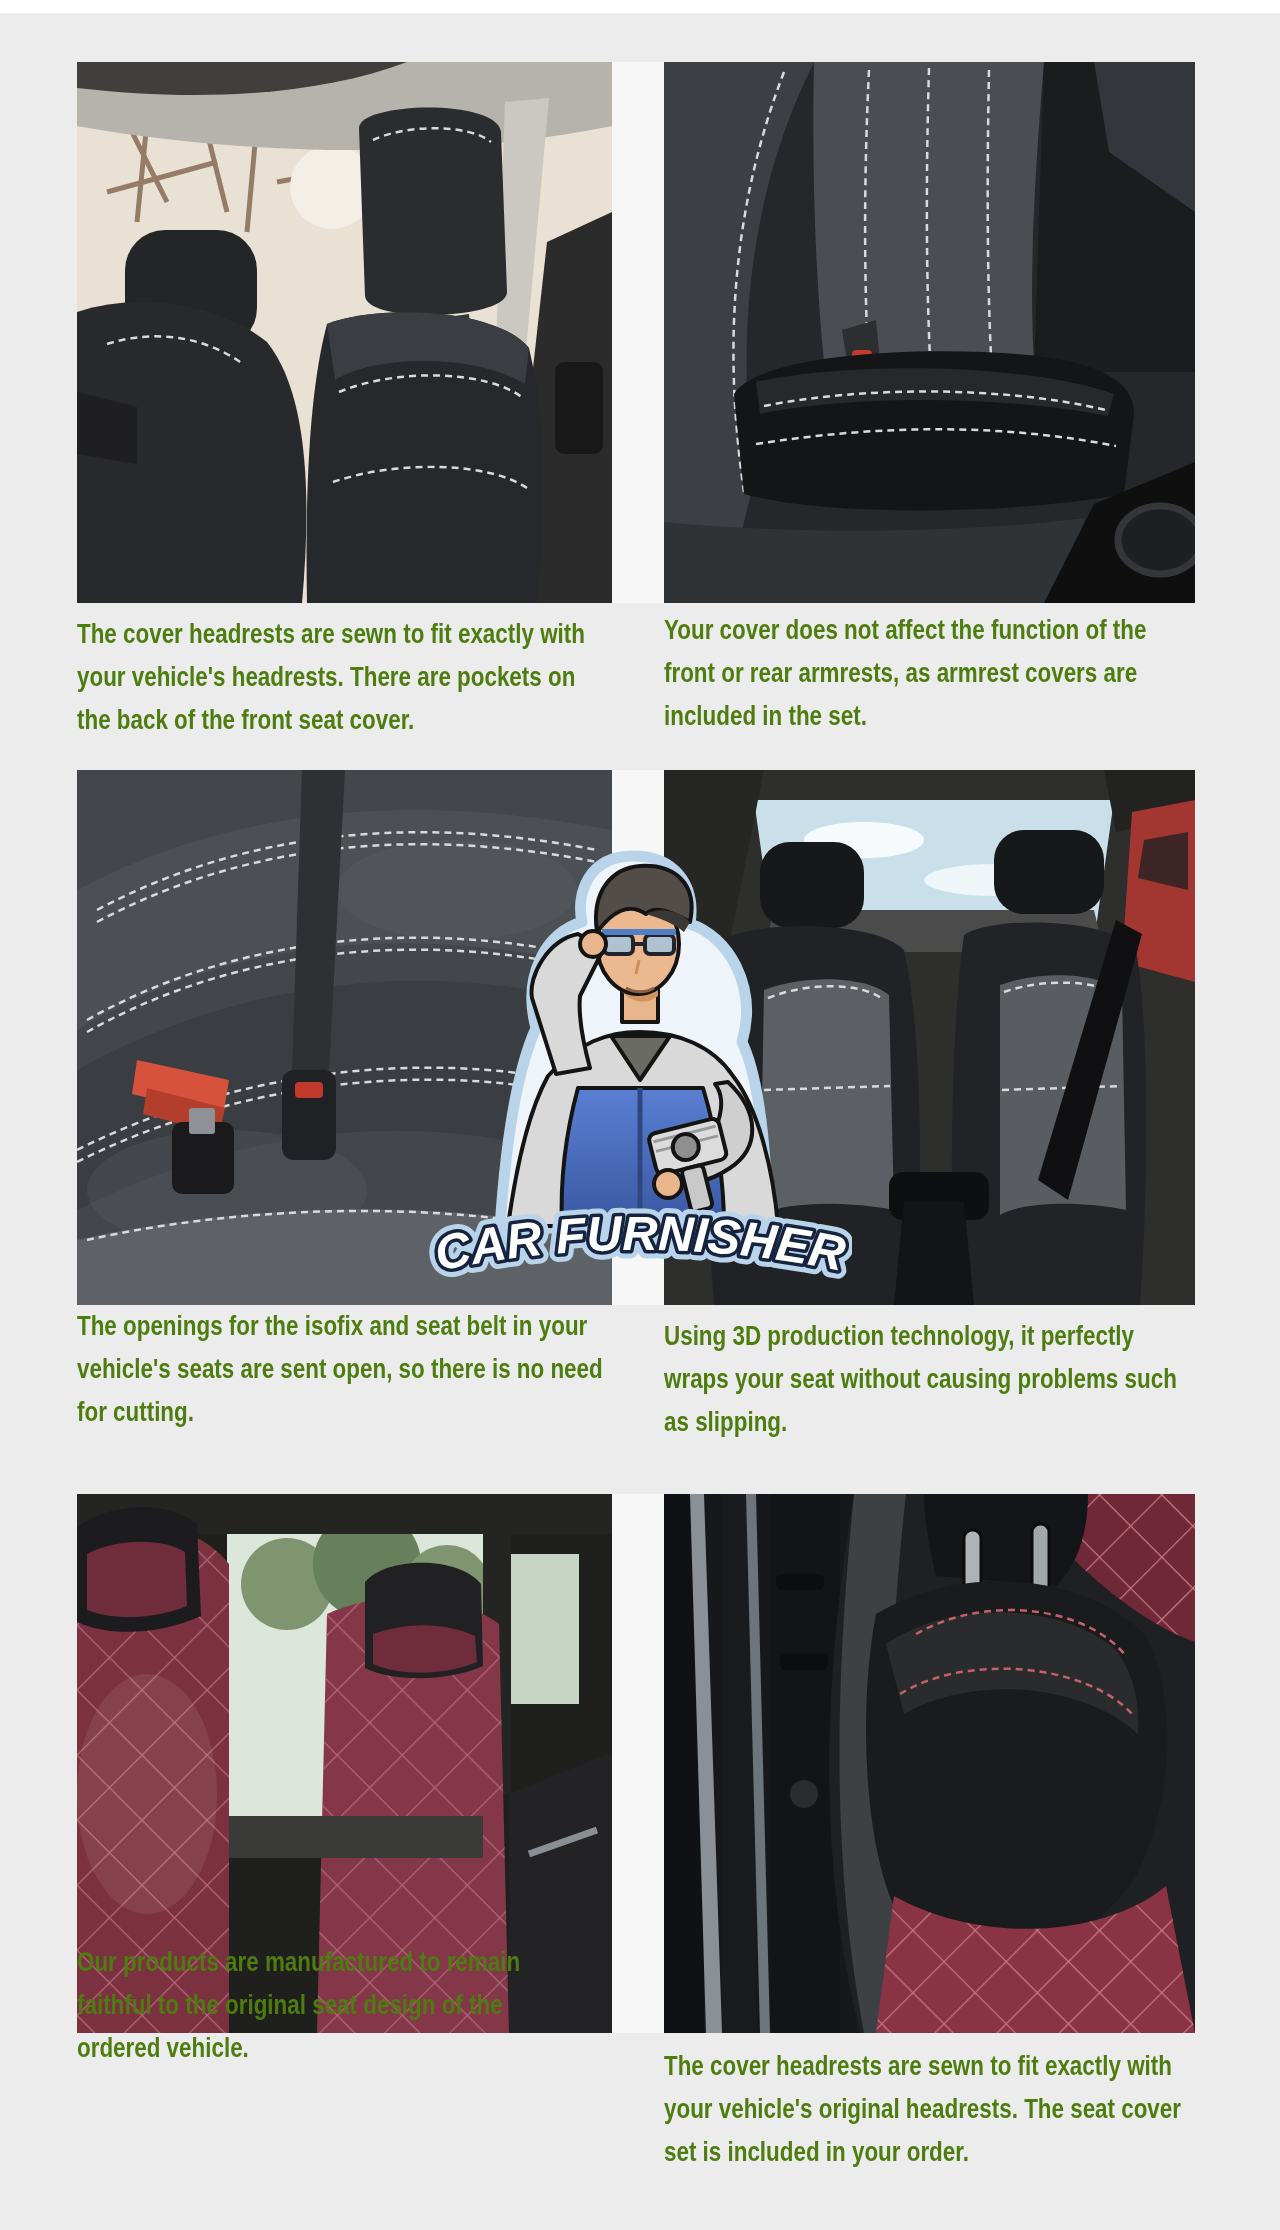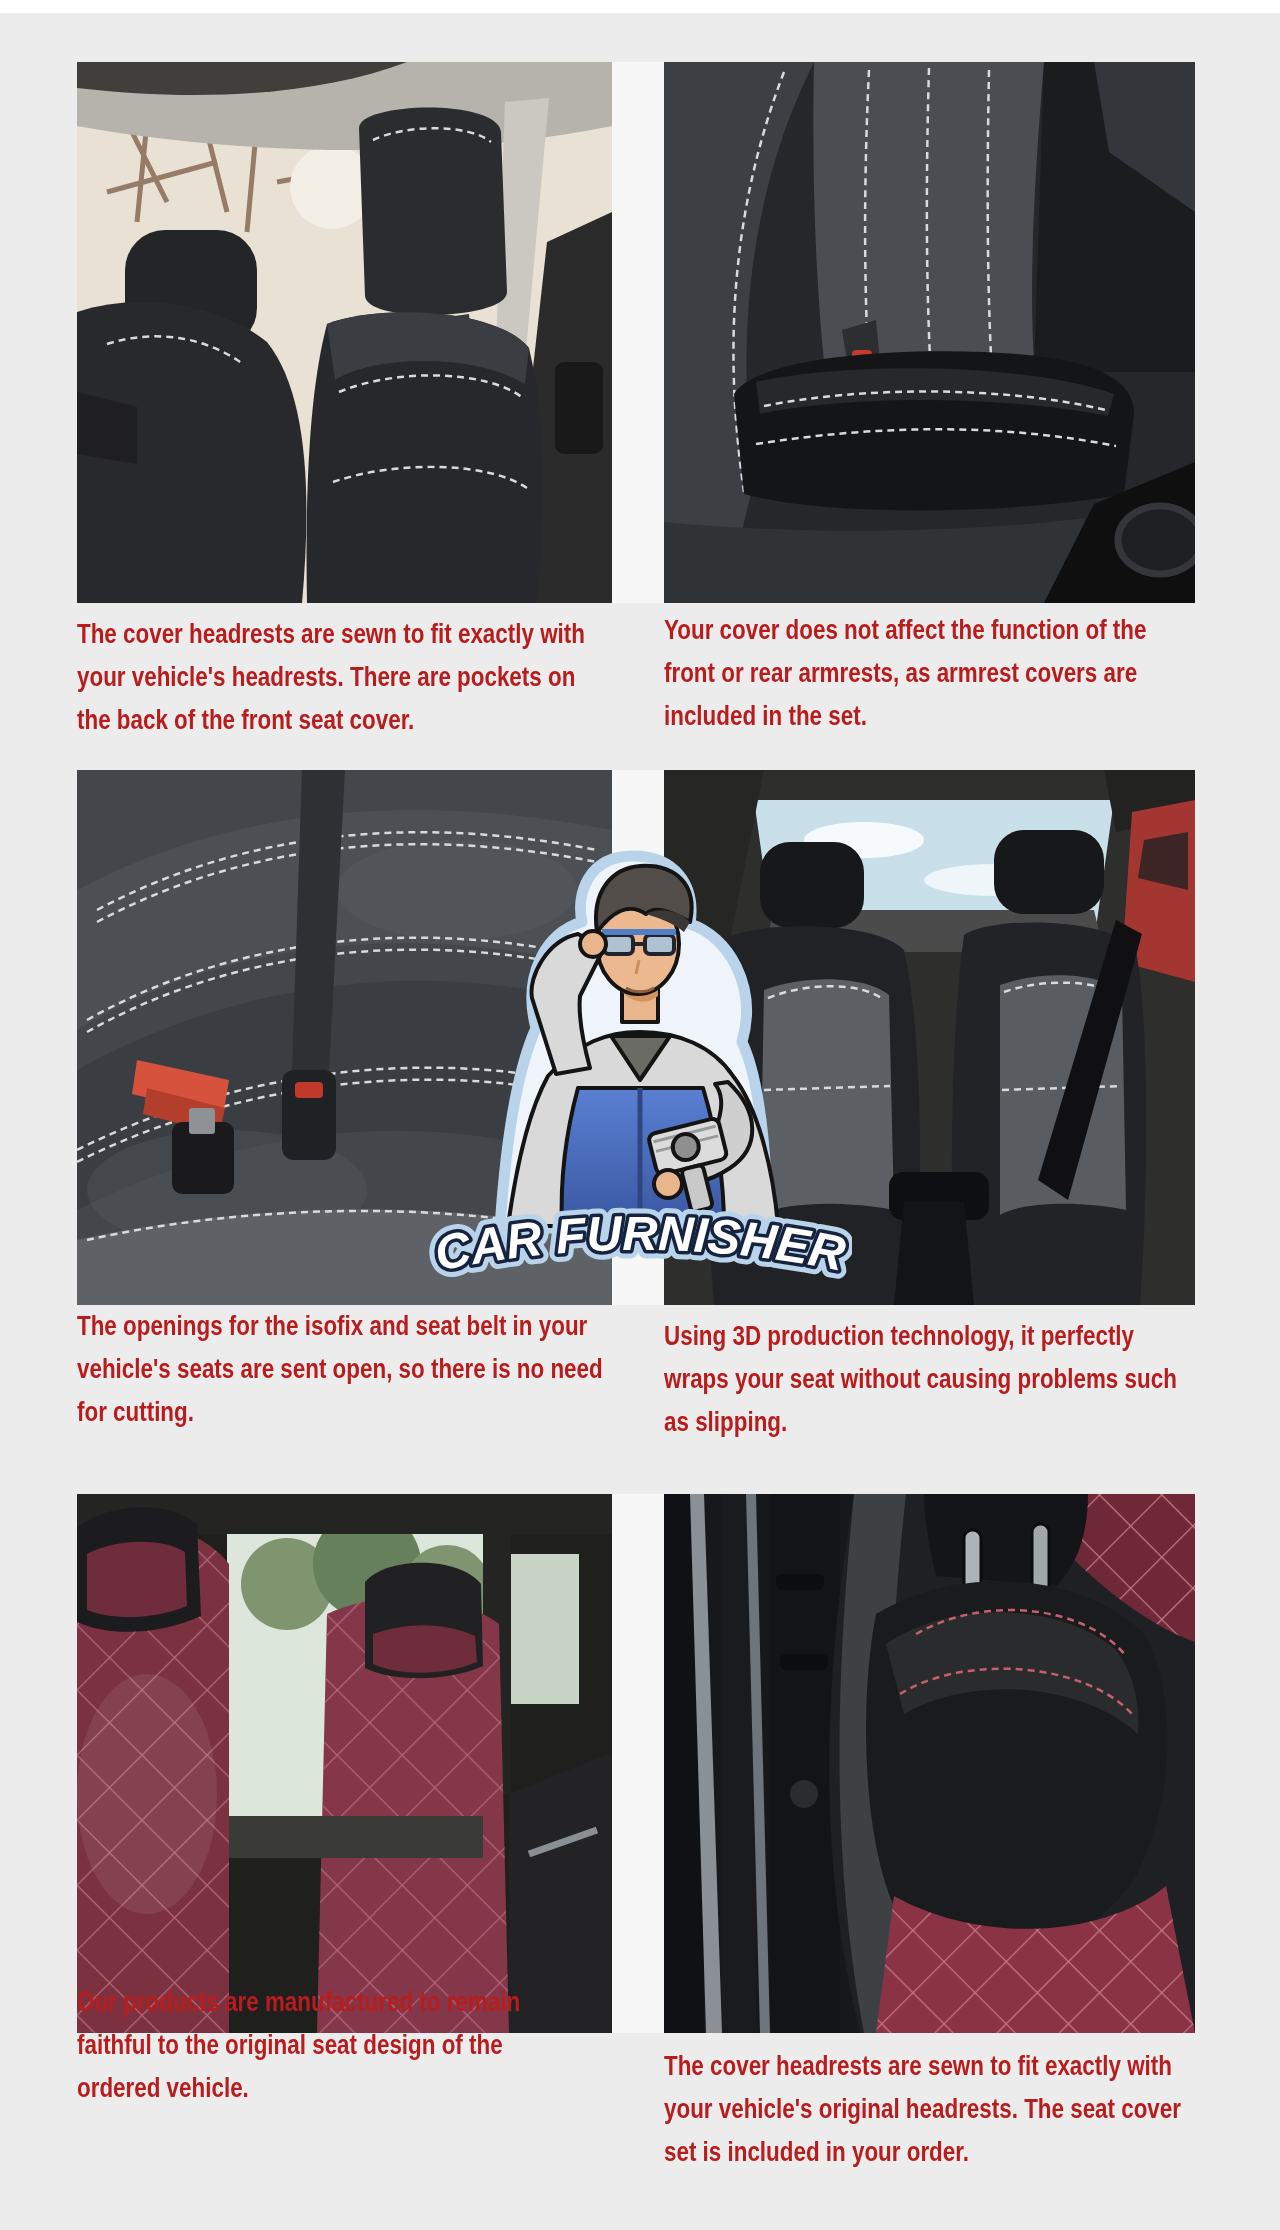--- a/index.html
+++ b/index.html
@@ -11,21 +11,21 @@
     overflow:hidden;
   }
   .top-strip{
     position:absolute;left:0;top:0;width:1280px;height:13px;background:#ffffff;
   }
   .row{position:absolute;left:77px;display:flex;}
   .photo{margin:0;padding:0;display:block;line-height:0;}
   .photo svg{display:block;}
   .gap-strip{width:52px;background:#f7f7f7;}
   .caption{
-    position:absolute;width:660px;color:#b91c1c;
+    position:absolute;width:660px;color:#4d7c0f;
     font-weight:bold;font-size:28px;line-height:43px;
   }
   .caption .txt{
     display:inline-block;white-space:pre-line;
     transform:scaleX(0.80);transform-origin:0 0;
     letter-spacing:0px;
   }
   .cap-left{left:77px;}
   .cap-right{left:664px;}
   #cap1{top:612px;}
@@ -238,21 +238,21 @@
       <path d="M222,150 C290,104 400,110 452,156 C470,180 476,210 474,240 C420,190 310,180 240,220 Z" fill="#ffffff" opacity="0.07"></path>
       <path d="M252,140 C322,100 422,112 462,162" fill="none" stroke="#c75f6e" stroke-width="2.5" stroke-dasharray="7 5"></path>
       <path d="M236,200 C300,160 420,168 468,220" fill="none" stroke="#c75f6e" stroke-width="2.5" stroke-dasharray="7 5"></path>
       <path d="M230,402 C320,452 442,442 502,392 L531,539 H212 Z" fill="#8a3345"></path>
       <path d="M230,402 C320,452 442,442 502,392 L531,539 H212 Z" fill="url(#p6quilt)"></path>
     </svg>
   </figure>
 </section>
 
 <div id="cap3">
-  <div class="caption cap-left" style="top:1980px">
+  <div class="caption cap-left" style="top:1940px">
     <span class="txt">Our products are manufactured to remain
 faithful to the original seat design of the
 ordered vehicle.</span>
   </div>
   <div class="caption cap-right" style="top:2044px">
     <span class="txt">The cover headrests are sewn to fit exactly with
 your vehicle's original headrests. The seat cover
 set is included in your order.</span>
   </div>
 </div>

